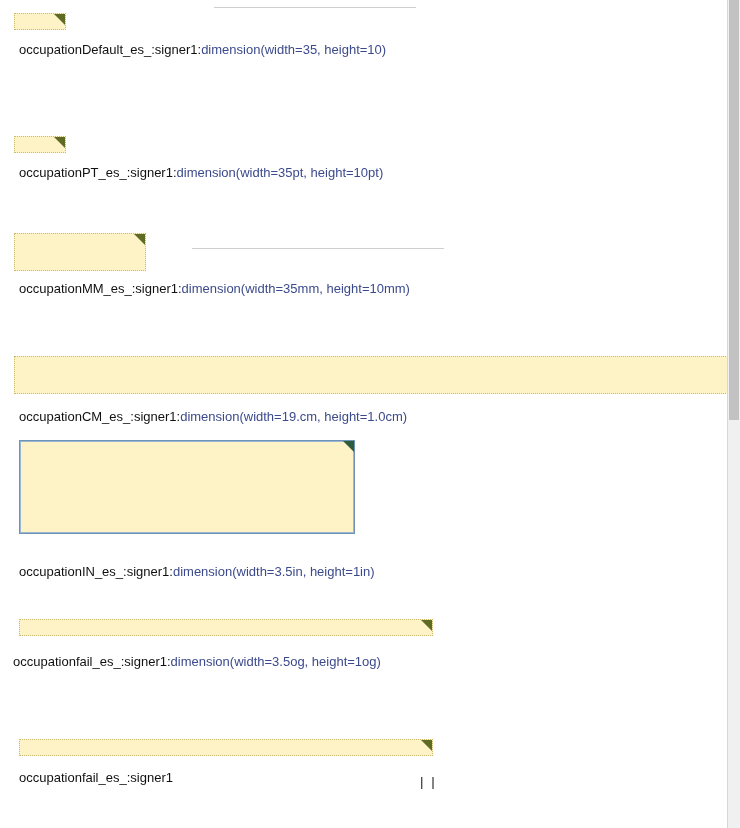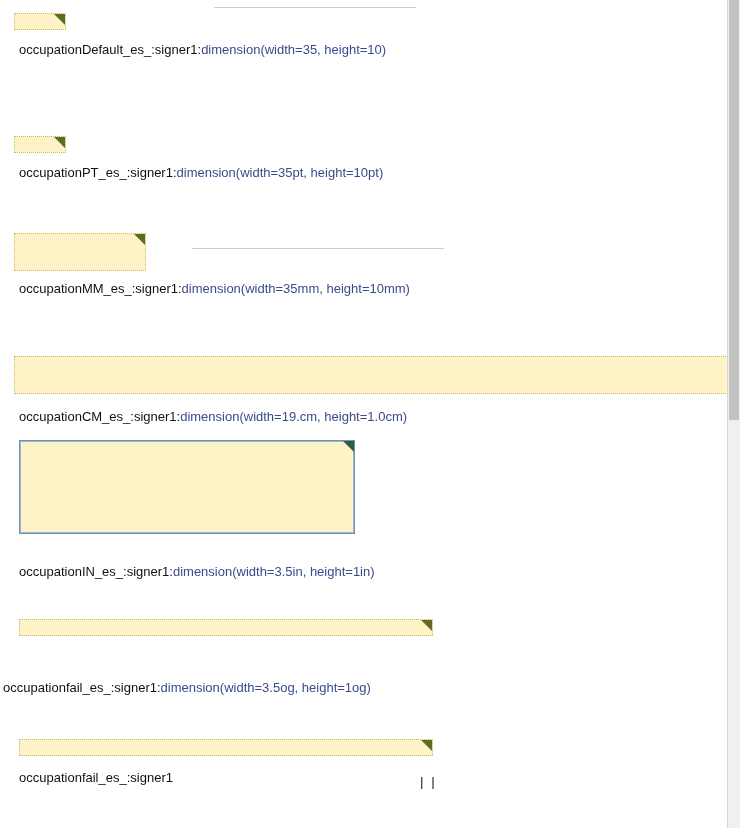--- a/index.html
+++ b/index.html
@@ -154,21 +154,21 @@
     </div>
     <div class="caption" style="left:19px; top:532px;margin-top:32px;">
       <span class="name">occupationIN_es_:signer1:</span><span class="dim">dimension(width=3.5in, height=1in)</span>
     </div>
   </div>
 
   <div class="field-block">
     <div class="sig-field" style="left:19px; top:619px; width:414px; height:17px;">
       <span class="corner"></span>
     </div>
-    <div class="caption" style="left:3px; top:654px;margin-top:26px;">
+    <div class="caption" style="left:13px; top:654px;">
       <span class="name">occupationfail_es_:signer1:</span><span class="dim">dimension(width=3.5og, height=1og)</span>
     </div>
   </div>
 
   <div class="field-block">
     <div class="sig-field" style="left:19px; top:739px; width:414px; height:17px;">
       <span class="corner"></span>
     </div>
     <div class="caption" style="left:19px; top:770px;">
       <span class="name">occupationfail_es_:signer1</span><span class="dim"></span>

